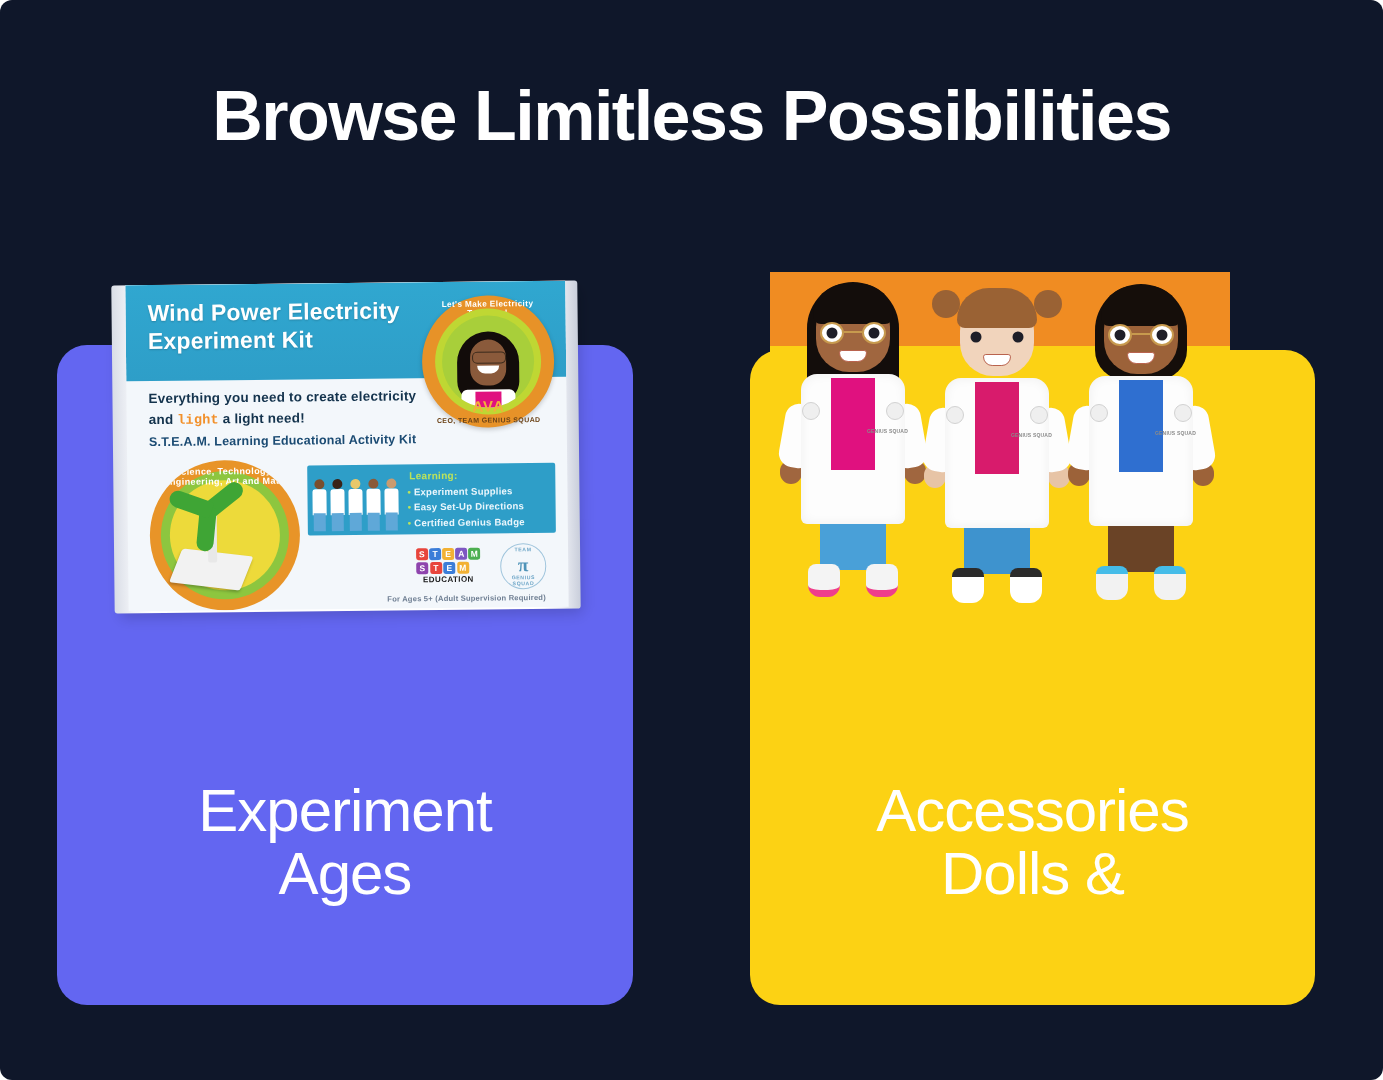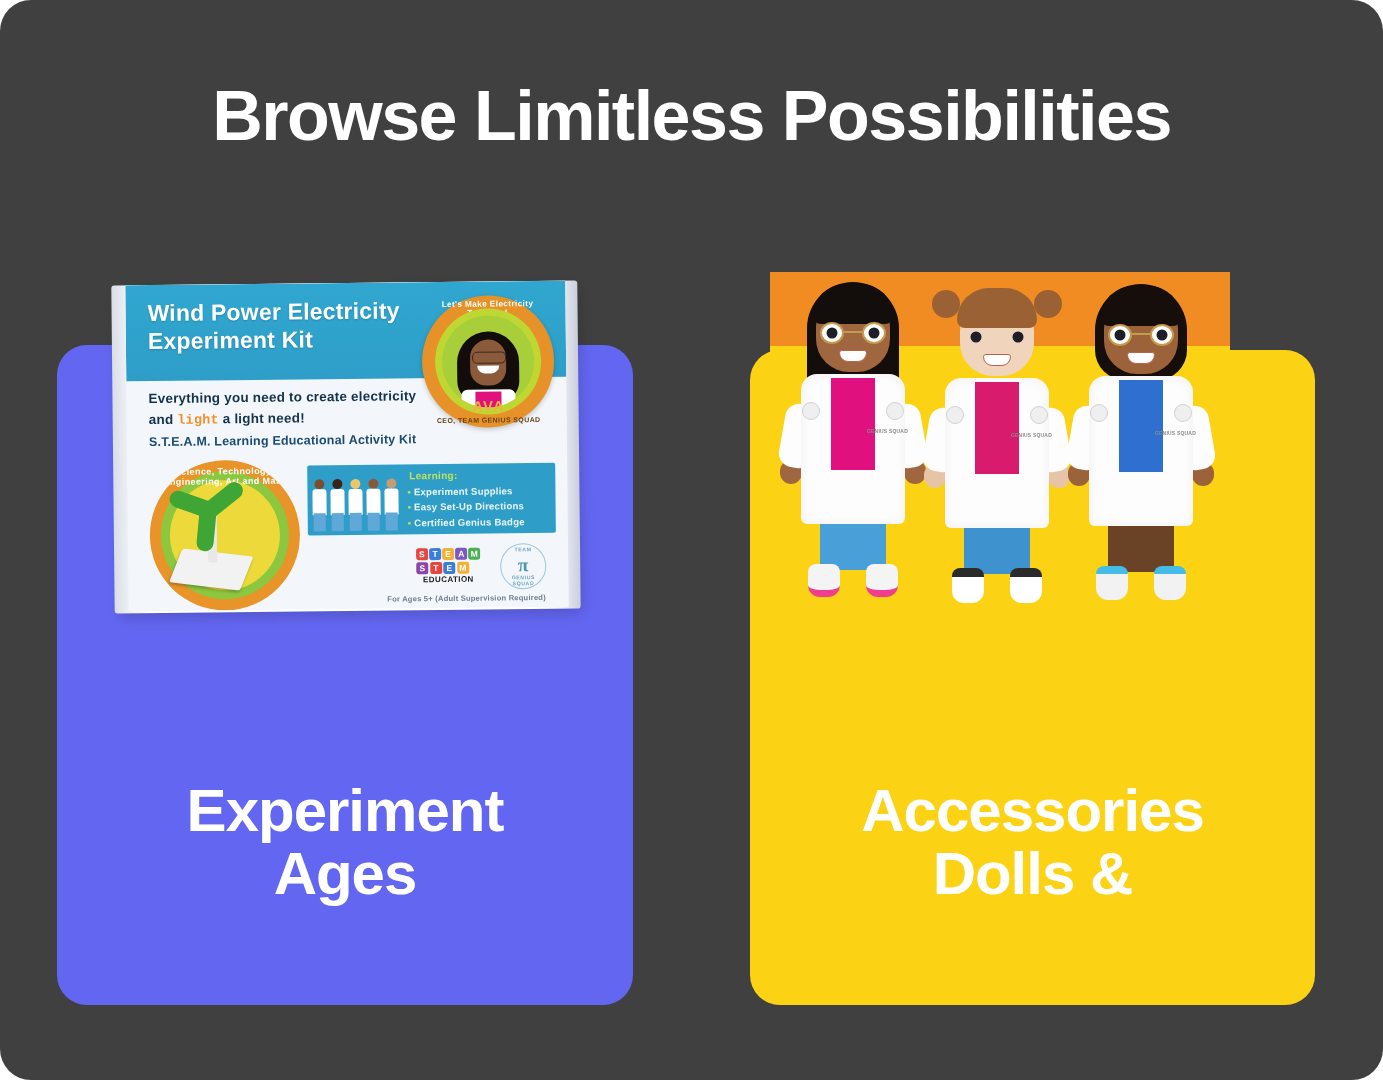--- a/index.html
+++ b/index.html
@@ -12,22 +12,22 @@
     height: 1080px;
     overflow: hidden;
     font-family: "Liberation Sans", sans-serif;
   }
 
   
   .panel {
     position: absolute;
     left: 0; top: 0;
     width: 1383px; height: 1080px;
-    background: #404040;
-    border-radius: 31px;
+    background: #0f172a;
+    border-radius: 12px;
     overflow: hidden;
   }
 
   
   .heading {
     position: absolute;
     left: 0; top: 34px;
     width: 1383px;
     text-align: center;
     color: #FFFFFF;
@@ -53,21 +53,21 @@
     left: 750px; top: 350px;
     width: 565px; height: 655px;
     background: #FCD214;
   }
   .card-label {
     position: absolute;
     left: 0; bottom: 100px;
     width: 100%;
     text-align: center;
     color: #FFFFFF;
-    font-weight: 700;
+    font-weight: 400;
     font-size: 60px;
     line-height: 1.05;
     letter-spacing: -1px;
   }
   .card-label .line { display: block; }
 
   
   .kitbox {
     position: absolute;
     left: 113px; top: 281px;

